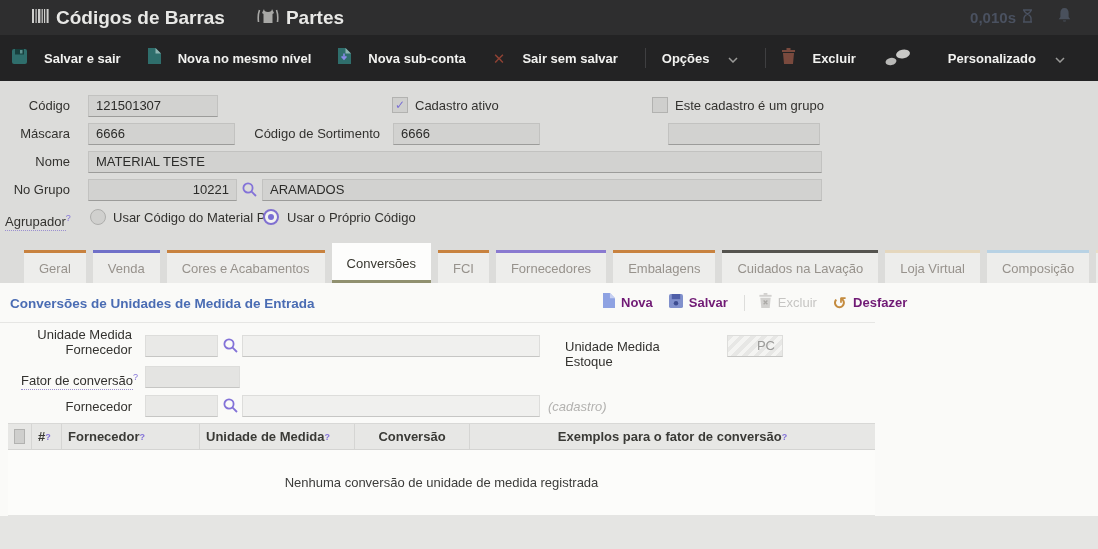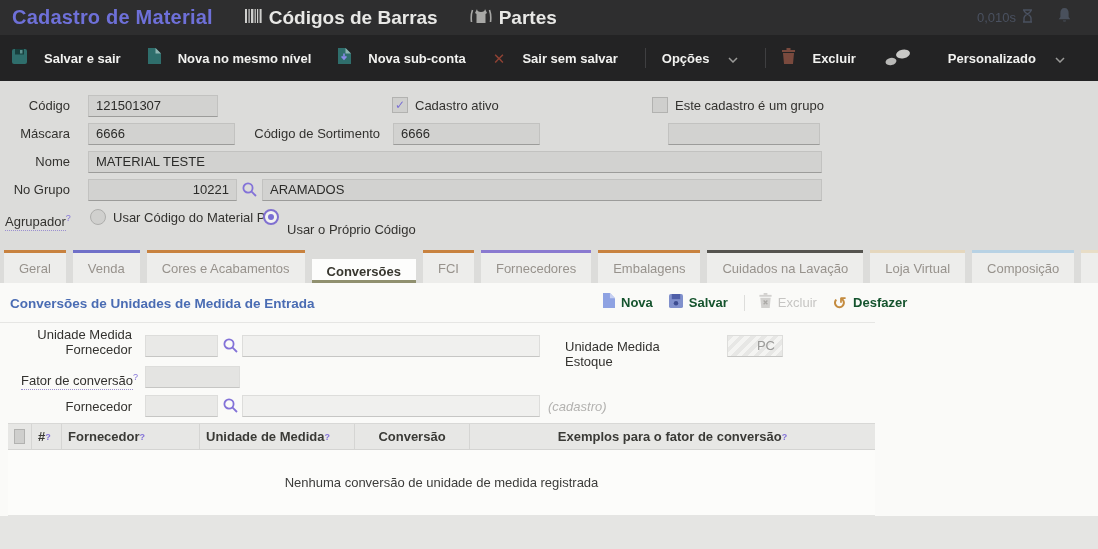--- a/index.html
+++ b/index.html
@@ -6,21 +6,21 @@
   html,body { background:#888; }
   body { font-family:"Liberation Sans","DejaVu Sans",sans-serif; }
   .screen { position:relative; width:1098px; height:549px; overflow:hidden; background:#dcdcda; }
 
   
   .app-header { position:absolute; left:0; top:0; width:1098px; height:35px; background:#2e2e2f; display:flex; align-items:center; }
   .app-title { font-size:20px; font-weight:bold; color:#6e70d8; margin-left:12px; letter-spacing:.2px; }
   .hnav { display:flex; align-items:center; gap:7px; margin-left:32px; cursor:pointer; }
   .hnav span.lbl { color:#e8e8e6; font-size:19px; font-weight:bold; }
   .header-right { position:absolute; right:0; top:0; height:35px; display:flex; align-items:center; }
-  .timer { color:#4a5160; font-size:13px; font-weight:normal; margin-right:6px; }
+  .timer { color:#4a5160; font-size:15px; font-weight:bold; margin-right:6px; }
   .bell-wrap { margin-left:24px; margin-right:26px; }
 
   
   .app-toolbar { position:absolute; left:0; top:35px; width:1098px; height:46px; background:#232324; display:flex; align-items:center; padding-left:12px; }
   .tbtn { display:flex; align-items:center; gap:17px; margin-right:27px; cursor:pointer; }
   .tbtn .lbl { color:#f2f2f0; font-size:13px; font-weight:bold; }
   .tsep { width:1px; height:20px; background:#3f3f41; margin:0 16px 0 0; }
   .chev { display:inline-block; margin-left:2px; }
   .x-icon { color:#8f4234; font-size:15px; font-weight:bold; line-height:1; }
   .undo-icon { font-family:"DejaVu Sans",sans-serif; color:#c48b3f; font-size:17px; font-weight:bold; line-height:14px; }
@@ -35,30 +35,30 @@
   .checkbox { position:absolute; width:16px; height:16px; background:#cfcfcd; border:1px solid #b2b2b0; text-align:center; line-height:14px; font-size:12px; color:transparent; cursor:pointer; }
   .checkbox.checked { color:#7a6fd4; font-weight:bold; }
   .checkbox.checked::after { content:"✓"; }
   .cblabel { position:absolute; height:18px; line-height:18px; font-size:13px; color:#33322f; white-space:nowrap; }
   .radio { position:absolute; width:16px; height:16px; border-radius:50%; background:#d0d0ce; border:1px solid #aeaeac; cursor:pointer; }
   .radio.checked { background:#f2f2f0; border:2px solid #8070d0; }
   .radio.checked::after { content:""; position:absolute; left:3px; top:3px; width:6px; height:6px; border-radius:50%; background:#7a6fd4; }
   .mag { position:absolute; cursor:pointer; }
 
   
-  .tabs-row { position:absolute; left:0; top:243px; width:1098px; height:40px; background:#dcdcda; display:flex; align-items:flex-end; padding-left:4px; gap:7px; }
+  .tabs-row { position:absolute; left:0; top:243px; width:1098px; height:40px; background:#dcdcda; display:flex; align-items:flex-end; padding-left:24px; gap:7px; }
   .tab { height:33px; background:#ededeb; border-top:3px solid #cccccb; display:flex; align-items:center; padding:0 15px; font-size:13px; color:#97928c; white-space:nowrap; cursor:pointer; flex:0 0 auto; }
-  .tab.active { height:24px; background:#fdfdfc; border-top:3px solid #fdfdfc; border-bottom:3px solid #90906f; color:#38372f; font-weight:bold; }
+  .tab.active { height:40px; background:#fdfdfc; border-top:3px solid #fdfdfc; border-bottom:3px solid #90906f; color:#38372f; font-weight:normal; }
 
   
   .content { position:absolute; left:0; top:283px; width:1098px; height:233px; background:#fafaf8; }
   .section-title { position:absolute; left:10px; top:13px; font-size:13.5px; font-weight:bold; color:#4a6cb3; white-space:nowrap; }
   .section-actions { position:absolute; left:603px; top:10px; display:flex; align-items:center; }
   .sbtn { display:flex; align-items:center; gap:6px; margin-right:16px; cursor:pointer; }
-  .sbtn .lbl { font-size:13px; font-weight:bold; color:#14532d; }
+  .sbtn .lbl { font-size:13px; font-weight:bold; color:#701a75; }
   .sbtn.disabled { cursor:default; }
   .sbtn.disabled .lbl { color:#c6c5c3; font-weight:normal; }
   .ssep { width:1px; height:16px; background:#dddddb; margin-right:14px; }
   .section-divider { position:absolute; left:0; top:39px; width:875px; height:1px; background:#e6e6e4; }
   .slabel { position:absolute; font-size:13px; color:#33322f; text-align:right; line-height:15px; }
   .sfld { position:absolute; height:22px; background:#e9e9e7; border:1px solid #dddddb; border-bottom-color:#c6c6c4; font-size:13px; line-height:20px; padding:0 7px; color:#2b2b29; }
   .sfld.wide { background:#f0f0ee; }
   .sfld.striped { background:repeating-linear-gradient(135deg,#e7e7e5 0 4px,#f4f4f2 4px 8px); text-align:right; color:#9a9a98; }
   .opcional { position:absolute; font-size:13px; font-style:italic; color:#b3b2b0; }
   .dtable-head { position:absolute; left:8px; top:140px; width:867px; height:27px; background:#e7e7e5; border-top:1px solid #d8d8d6; border-bottom:1px solid #d4d4d2; display:flex; }
@@ -69,21 +69,20 @@
   .dtable-body { position:absolute; left:8px; top:167px; width:867px; height:66px; background:#fcfcfa; border-bottom:1px solid #e5e5e3; display:flex; align-items:center; justify-content:center; }
   .empty-msg { font-size:13px; color:#3c3c3a; }
   .footer-strip { position:absolute; left:0; top:516px; width:1098px; height:33px; background:#e5e5e3; }
 </style>
 </head>
 <body>
 
 <div class="screen">
 
   <div class="app-header">
-    <div class="app-title">Cadastro de Material</div>
     <div class="hnav">
       <span>
         <svg width="17" height="14" viewBox="0 0 17 14">
             <g fill="#cfcfcd">
               <rect x="0" y="0" width="2" height="14"></rect>
               <rect x="3.5" y="0" width="1.2" height="14"></rect>
               <rect x="6" y="0" width="2.4" height="14"></rect>
               <rect x="9.6" y="0" width="1.2" height="14"></rect>
               <rect x="12" y="0" width="1.2" height="14"></rect>
               <rect x="14.6" y="0" width="2" height="14"></rect>
@@ -213,21 +212,21 @@
           <circle cx="7" cy="7" r="4.6" stroke="#8372d8" stroke-width="1.8" fill="none"></circle>
           <line x1="10.6" y1="10.6" x2="15" y2="15" stroke="#8372d8" stroke-width="1.8"></line>
         </svg>
     </span>
     <div class="fld" style="left:262px; top:98px; width:560px;">ARAMADOS</div>
 
     <div class="flabel" style="left:5px; top:126px; width:80px; text-align:left;"><span class="dotted">Agrupador</span><span class="qhint">?</span></div>
     <div class="radio" style="left:90px; top:128px;"></div>
     <div class="cblabel" style="left:113px; top:128px;">Usar Código do Material Pai</div>
     <div class="radio checked" style="left:263px; top:128px;"></div>
-    <div class="cblabel" style="left:287px; top:140px;">Usar o Próprio Código</div>
+    <div class="cblabel" style="left:287px; top:128px;">Usar o Próprio Código</div>
   </div>
 
   <div class="tabs-row">
     <div class="tab" style="border-top-color: rgb(200, 130, 63);">
         <span>Geral</span>
       </div>
     <div class="tab" style="border-top-color: rgb(112, 112, 200);">
         <span>Venda</span>
       </div>
     <div class="tab" style="border-top-color: rgb(200, 130, 63);">

